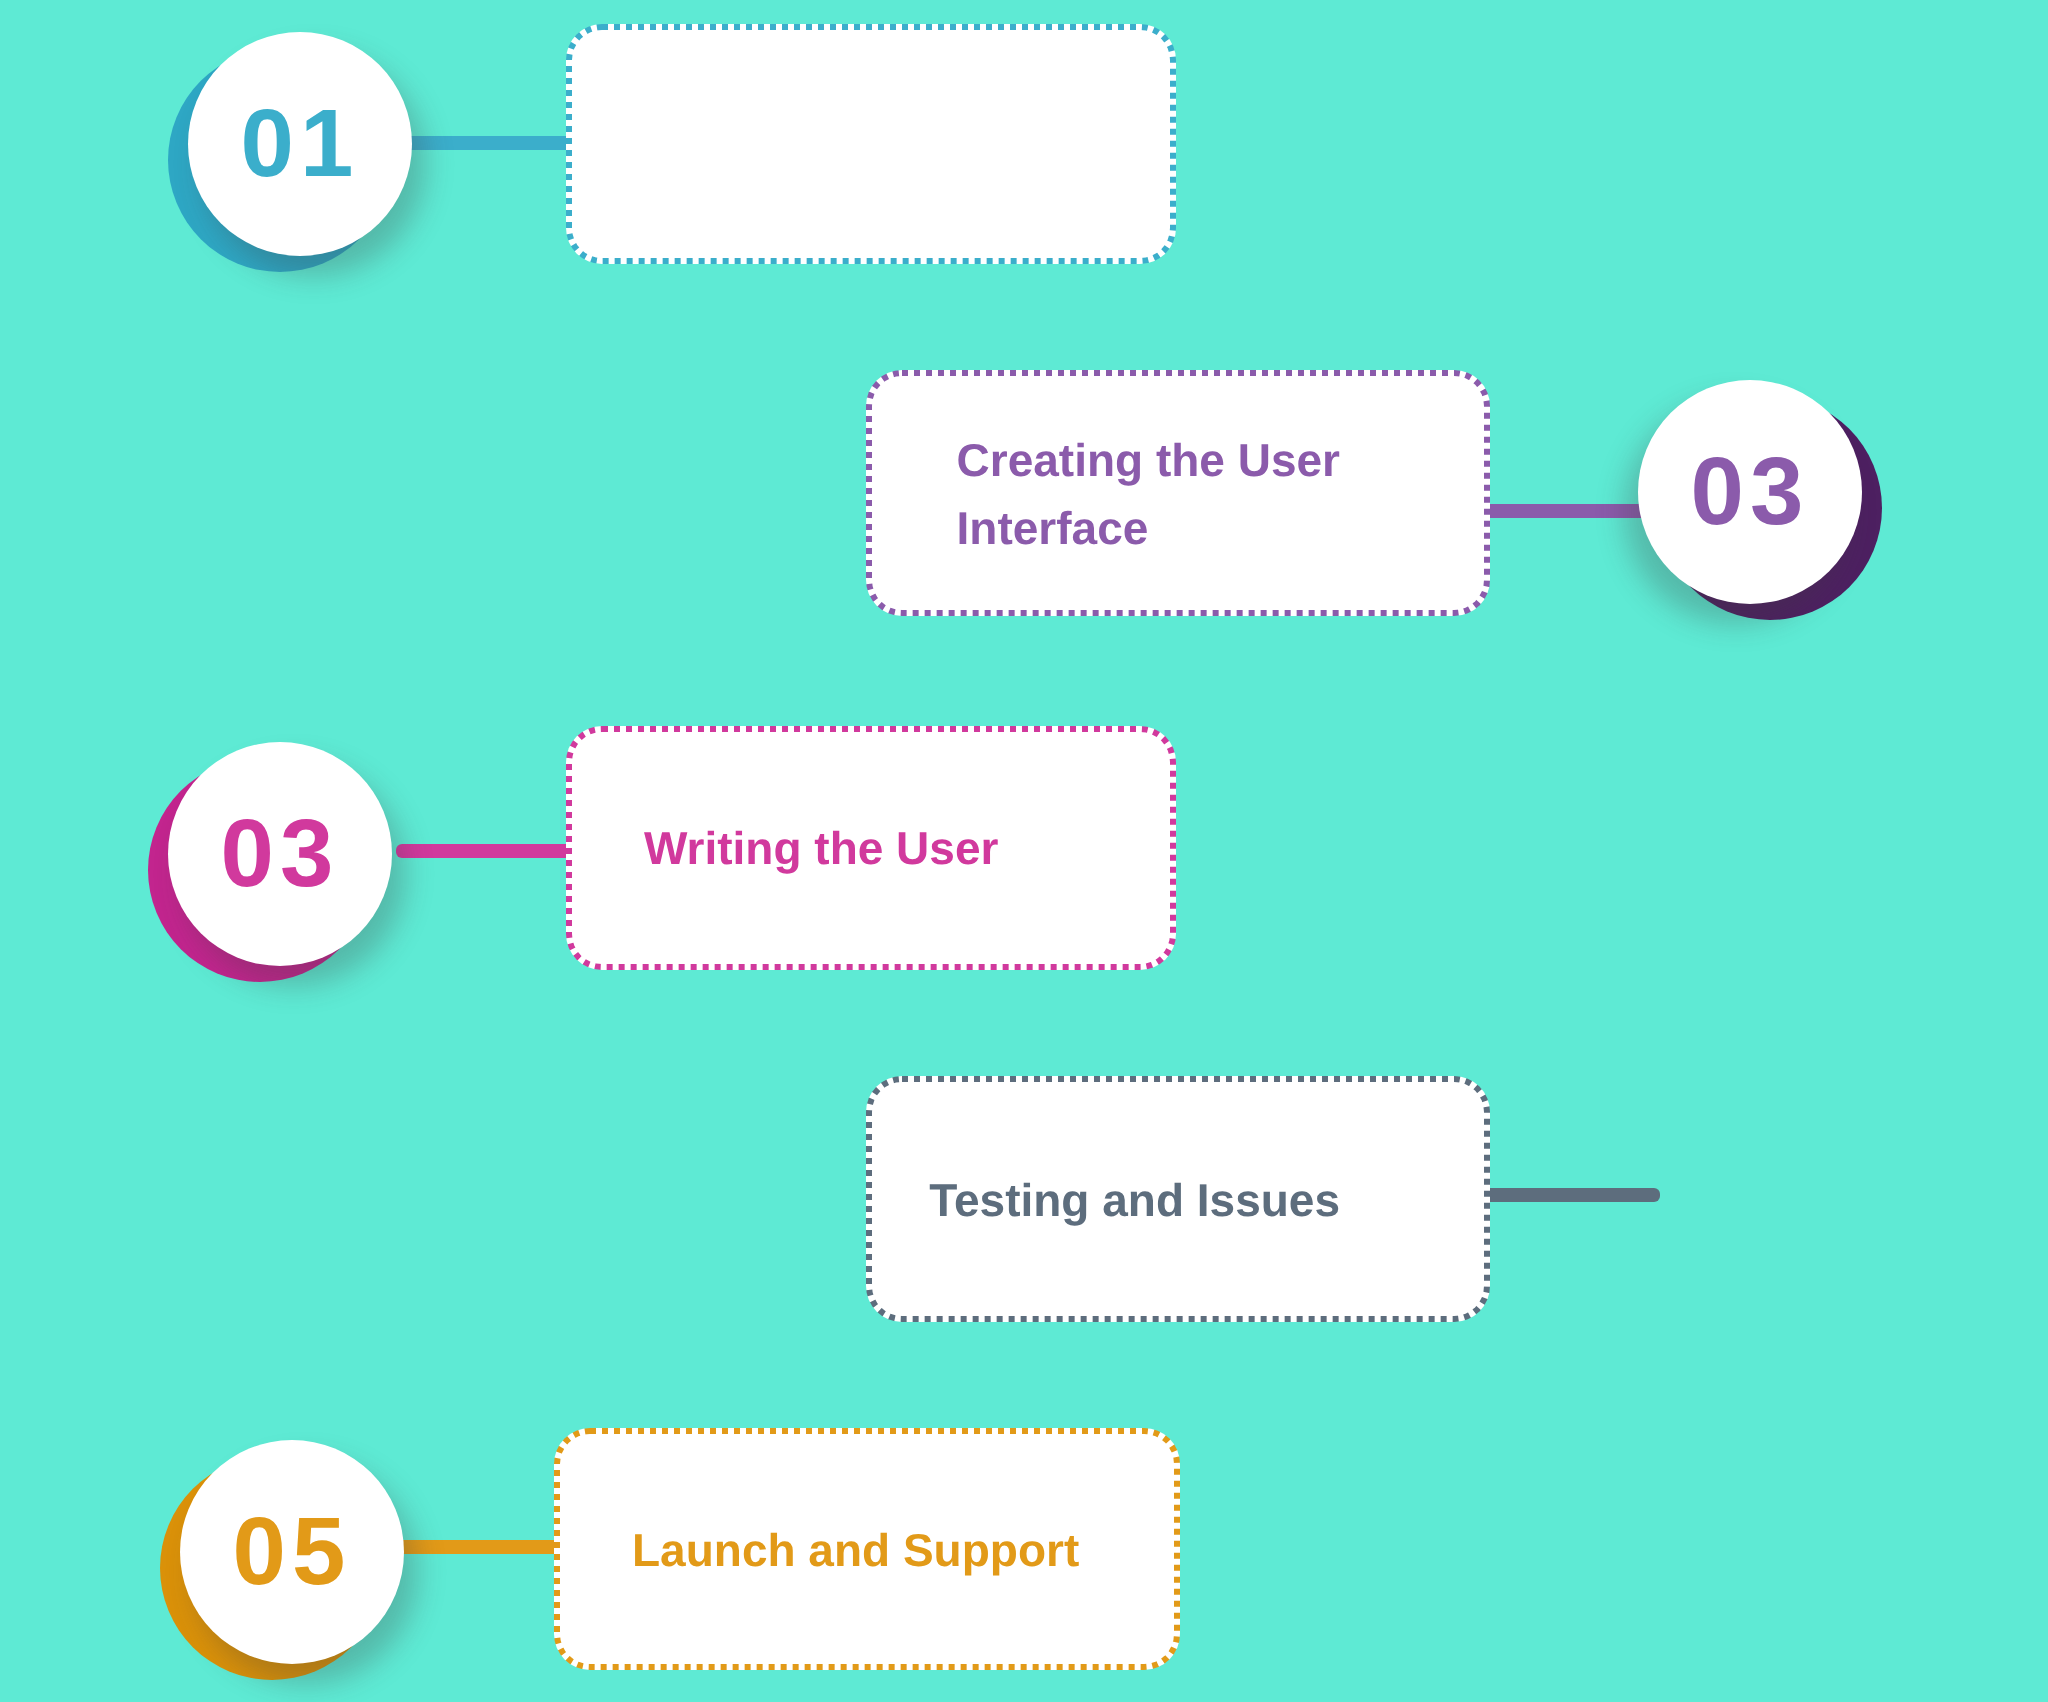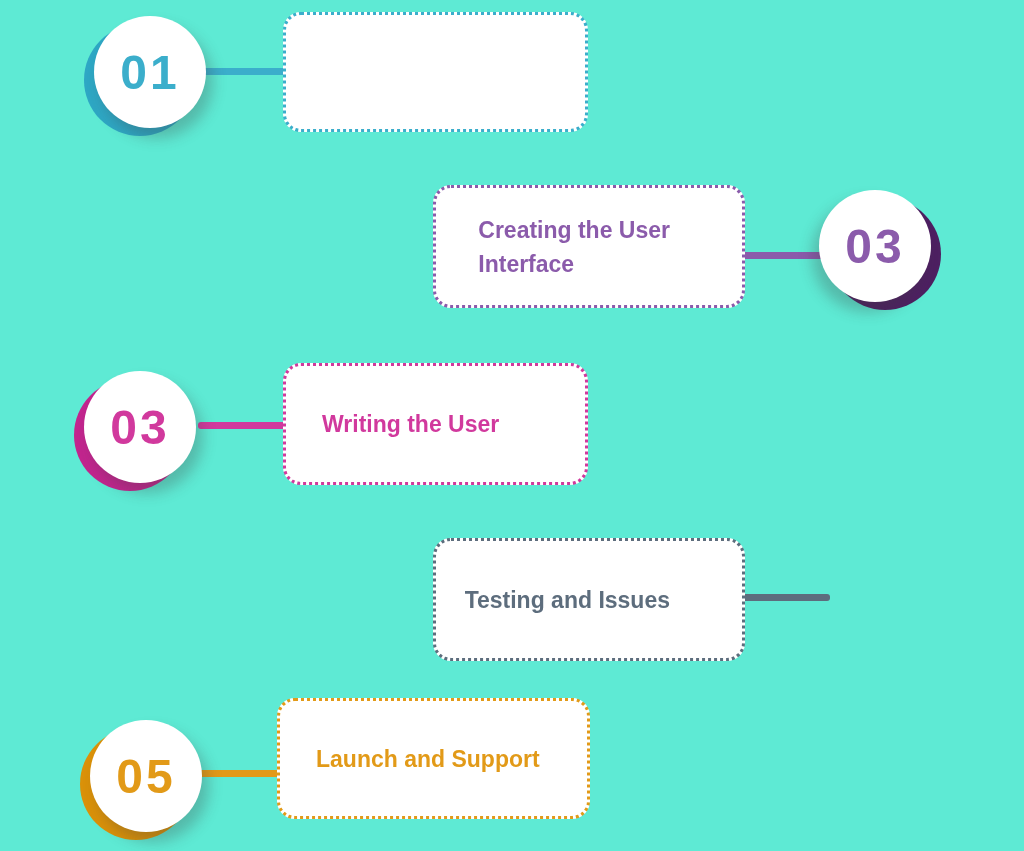--- a/index.html
+++ b/index.html
@@ -80,21 +80,21 @@
   .s3 .circle-wrap { left: 84px;  top: 371px; }
   .s3 .connector   { left: 198px; top: 422px; width: 92px; }
   .s3 .box         { left: 283px; top: 363px; width: 305px; height: 122px; }
 
   .s4 .box         { left: 433px; top: 538px; width: 312px; height: 123px; }
   .s4 .connector   { left: 736px; top: 594px; width: 94px; }
   .s4 .circle-wrap { left: 820px; top: 541px; }
 
   .s5 .circle-wrap { left: 90px;  top: 720px; }
   .s5 .connector   { left: 196px; top: 770px; width: 92px; }
-  .s5 .box         { left: 277px; top: 698px; width: 313px; height: 121px; }
+  .s5 .box         { left: 277px; top: 714px; width: 313px; height: 121px; }
 </style>
 </head>
 <body>
 
 <div class="canvas" style="background: #5eead4;">
 
   <div class="step s1 left" style="--c: #3BAECB; --cd: #2EA7C4;">
     <div class="connector"></div>
     <div class="circle-wrap">
       <div class="crescent"></div>

